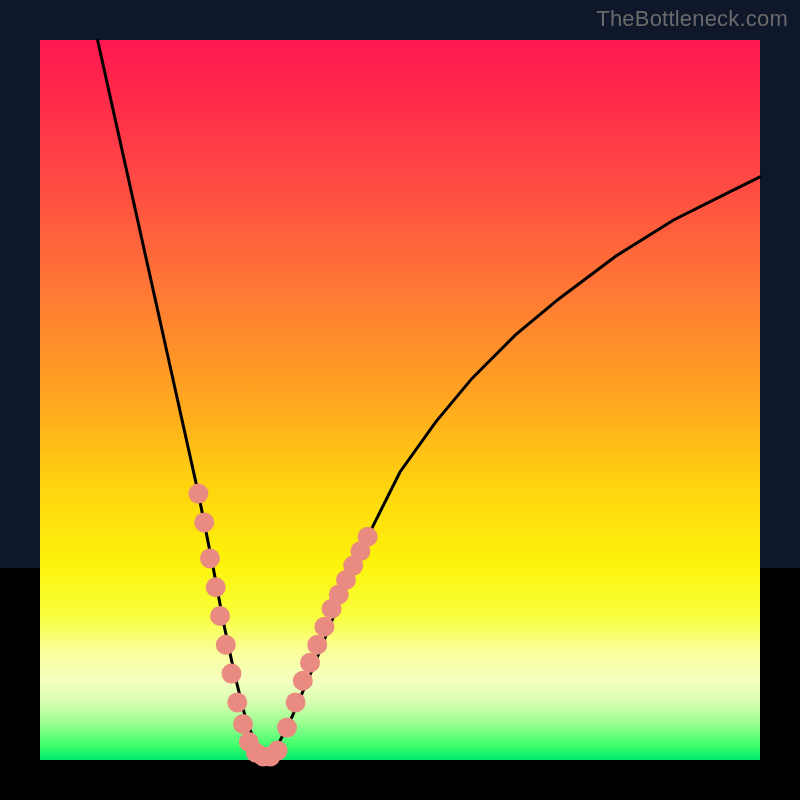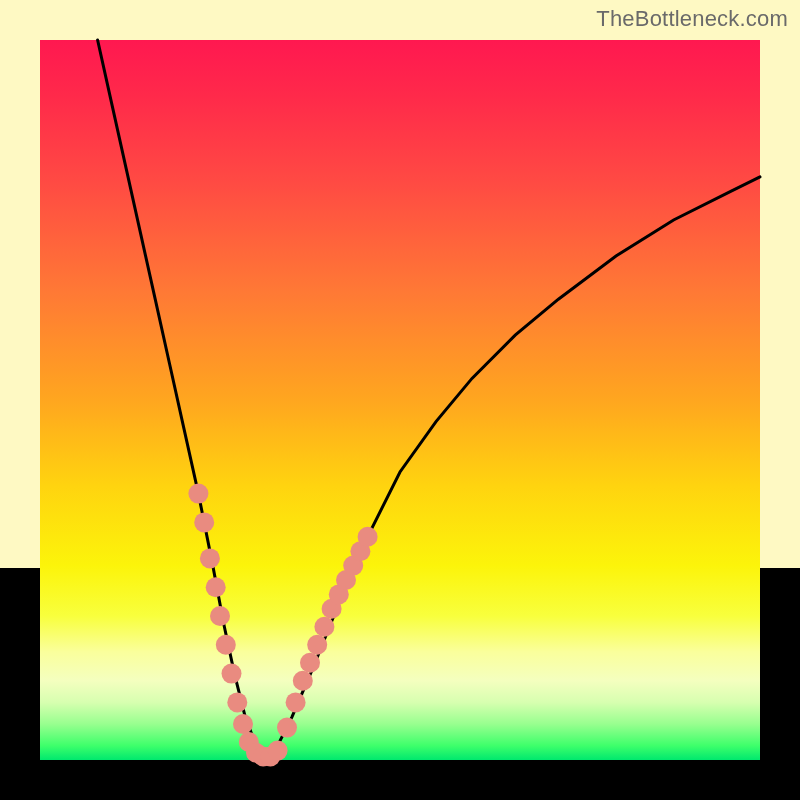--- a/index.html
+++ b/index.html
@@ -8,21 +8,21 @@
     width: 800px;
     height: 800px;
     overflow: hidden;
     background: #000;
     font-family: Arial, Helvetica, sans-serif;
   }
   .frame {
     position: relative;
     width: 800px;
     height: 568px;
-    background: #fef9c3;
+    background: #0f172a;
   }
   .plot-area {
     position: absolute;
     left: 40px;
     top: 40px;
     width: 720px;
     height: 720px;
     
     background: linear-gradient(to bottom,
       #ff1850 0%,

